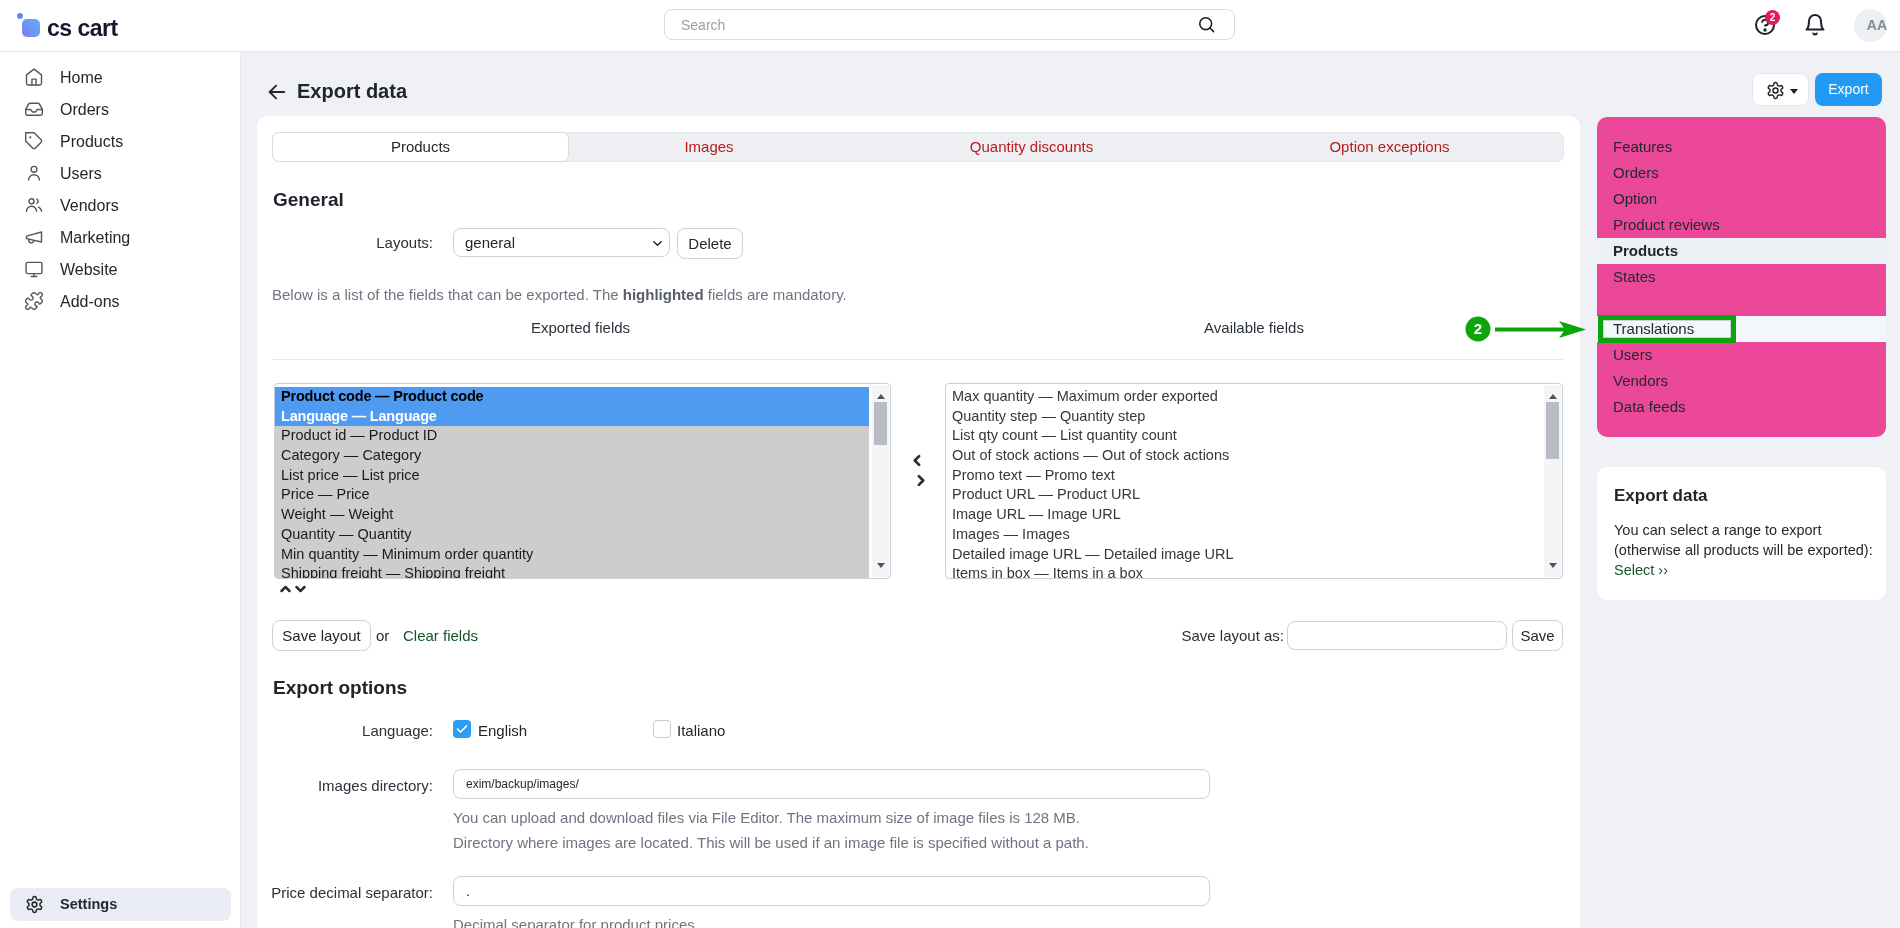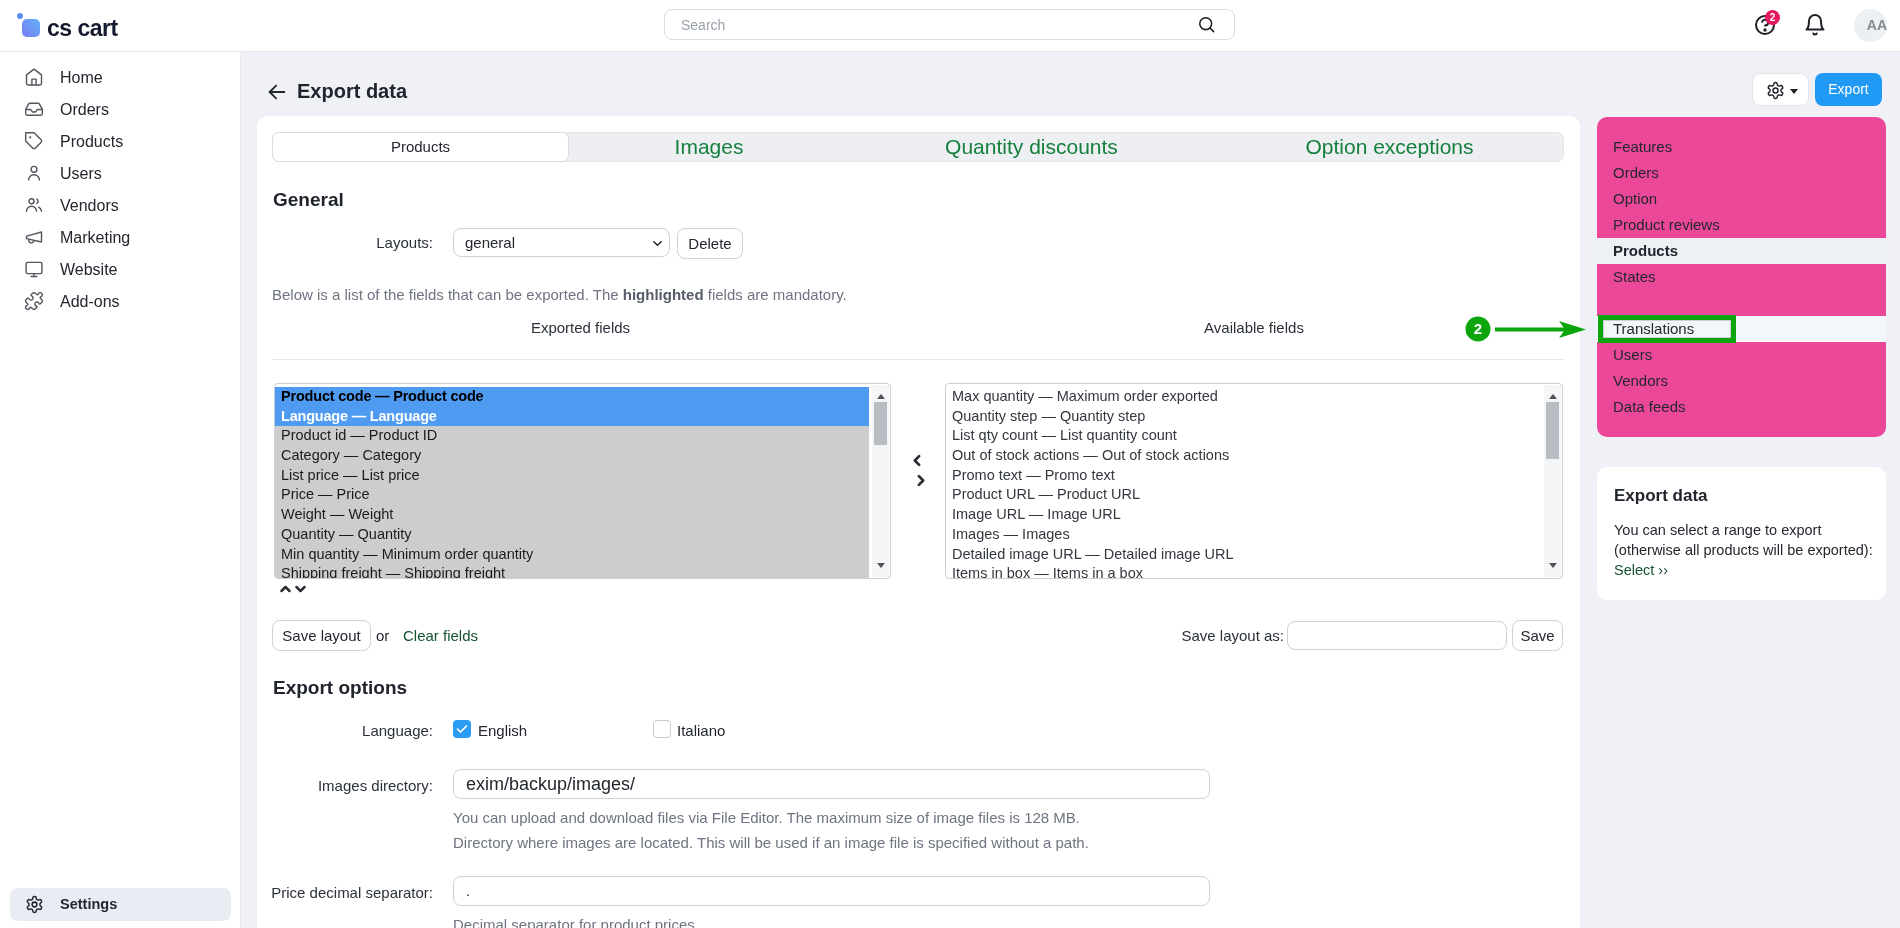--- a/index.html
+++ b/index.html
@@ -30,21 +30,21 @@
   #backarrow { position:absolute; left:266px; top:81px; }
   #pagetitle { position:absolute; left:297px; top:80px; font-size:20px; font-weight:700; color:#20242c; }
   #gearbtn { position:absolute; left:1752px; top:73px; width:57px; height:33px; background:#fff; border:1px solid #e2e5ea; border-radius:8px; }
   #gearbtn svg { position:absolute; left:13px; top:7px; }
   #gearbtn .caret { position:absolute; left:37px; top:14.5px; width:0; height:0; border-left:4.5px solid transparent; border-right:4.5px solid transparent; border-top:5.5px solid #1d2026; }
   #exportbtn { position:absolute; left:1815px; top:73px; width:67px; height:33px; background:#219af5; border-radius:8px; color:#fff; font-size:14px; text-align:center; line-height:33px; }
 
   
   #maincard { position:absolute; left:257px; top:116px; width:1323px; height:812px; background:#fff; border-radius:10px 10px 0 0; }
   #tabstrip { position:absolute; left:15px; top:16px; width:1292px; height:30px; background:#edeff3; border:1px solid #e3e6ea; border-radius:7px; }
-  .tab { position:absolute; top:0; height:28px; font-size:21px; color:#15803d; text-align:center; line-height:28px; }
+  .tab { position:absolute; top:0; height:28px; font-size:15px; color:#b91c1c; text-align:center; line-height:28px; }
   #tab-active { position:absolute; left:-1px; top:-1px; width:297px; height:30px; background:#fff; border:1px solid #d8dce2; border-radius:7px; text-align:center; line-height:28px; font-size:15px; color:#23272e; }
 
   h2.general { position:absolute; left:16px; font-size:19px; font-weight:700; color:#20242c; }
   .flabel { position:absolute; font-size:15px; color:#2b313b; text-align:right; width:170px; left:6px; white-space:nowrap; }
   .select { position:absolute; background:#fff; border:1px solid #ccd2da; border-radius:8px; font-size:15px; color:#23272e; }
   .btn { position:absolute; background:#fff; border:1px solid #ccd2da; border-radius:8px; font-size:15px; color:#23272e; text-align:center; }
   .graytext { position:absolute; font-size:15px; color:#6e7481; }
   .link { color:#14532d; }
 
   
@@ -265,21 +265,21 @@
     <div style="position:absolute; left:196px; top:604px; width:18px; height:18px; background:#2b9df5; border-radius:4px;">
       <svg style="position:absolute; left:3px; top:4px;" width="12" height="10" viewBox="0 0 24 20" fill="none" stroke="#fff" stroke-width="3.5" stroke-linecap="round" stroke-linejoin="round">
           <polyline points="3 10 9 16 21 4"></polyline>
         </svg>
     </div>
     <div style="position:absolute; left:221px; top:606px; font-size:15px; color:#23272e;">English</div>
     <div style="position:absolute; left:396px; top:604px; width:18px; height:18px; background:#fff; border:1px solid #c5cbd3; border-radius:4px;"></div>
     <div style="position:absolute; left:420px; top:606px; font-size:15px; color:#23272e;">Italiano</div>
 
     <div class="flabel" style="top:661px;">Images directory:</div>
-    <div style="position:absolute; left:196px; top:653px; width:757px; height:30px; background:#fff; border:1px solid #ccd2da; border-radius:8px; font-size:18px; color:#23272e; line-height:28px; padding-left:12px;">exim/backup/images/</div>
+    <div style="position:absolute; left:196px; top:653px; width:757px; height:30px; background:#fff; border:1px solid #ccd2da; border-radius:8px; font-size:12px; color:#23272e; line-height:28px; padding-left:12px;">exim/backup/images/</div>
     <div class="graytext" style="left:196px; top:693px;">You can upload and download files via File Editor. The maximum size of image files is 128 MB.</div>
     <div class="graytext" style="left:196px; top:718px;">Directory where images are located. This will be used if an image file is specified without a path.</div>
 
     <div class="flabel" style="top:768px;">Price decimal separator:</div>
     <div style="position:absolute; left:196px; top:760px; width:757px; height:30px; background:#fff; border:1px solid #ccd2da; border-radius:8px; font-size:15px; color:#23272e; line-height:28px; padding-left:12px;">.</div>
     <div class="graytext" style="left:196px; top:800px;">Decimal separator for product prices.</div>
   </div>
 
   <div id="rcard1">
     <div class="ritem" style="top:17px;">Features</div>

